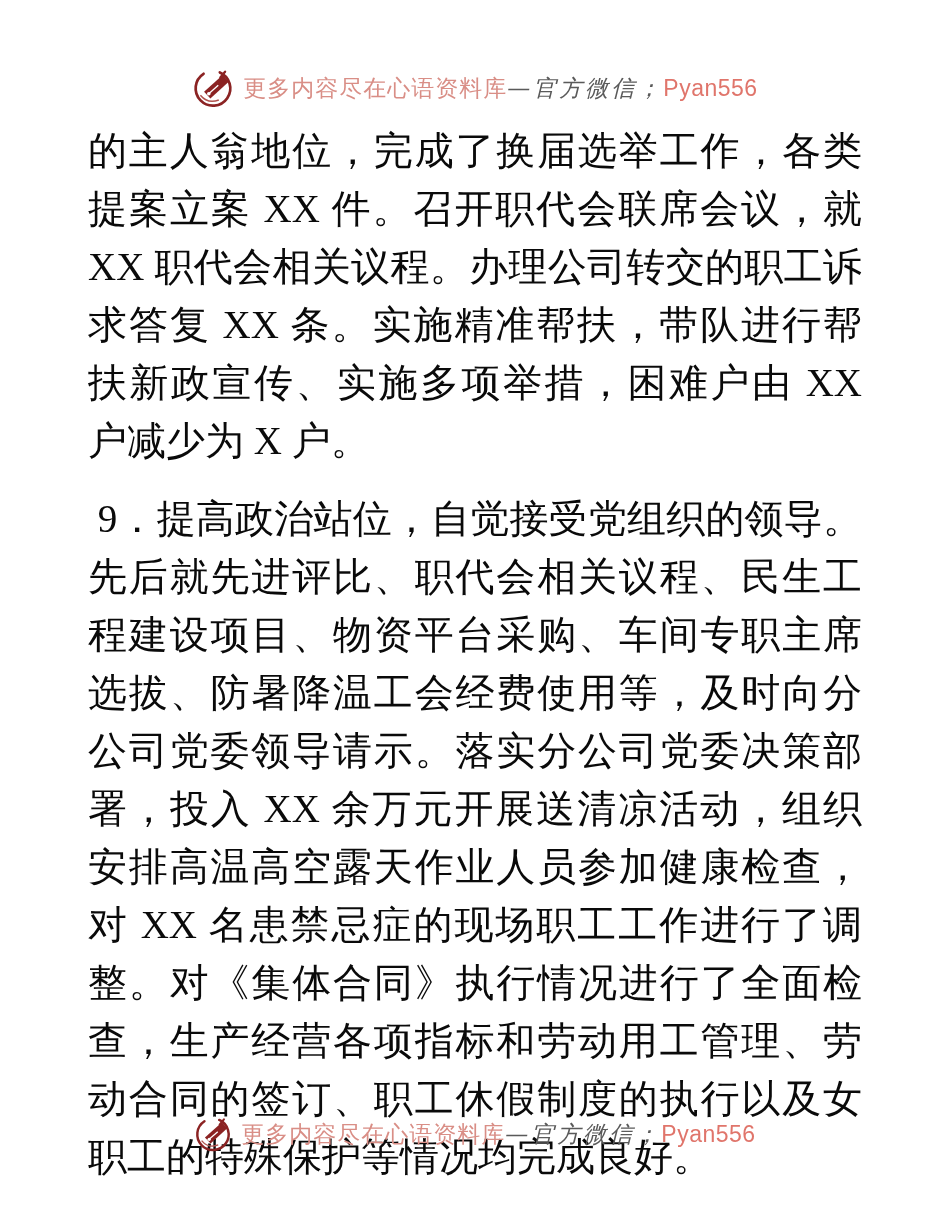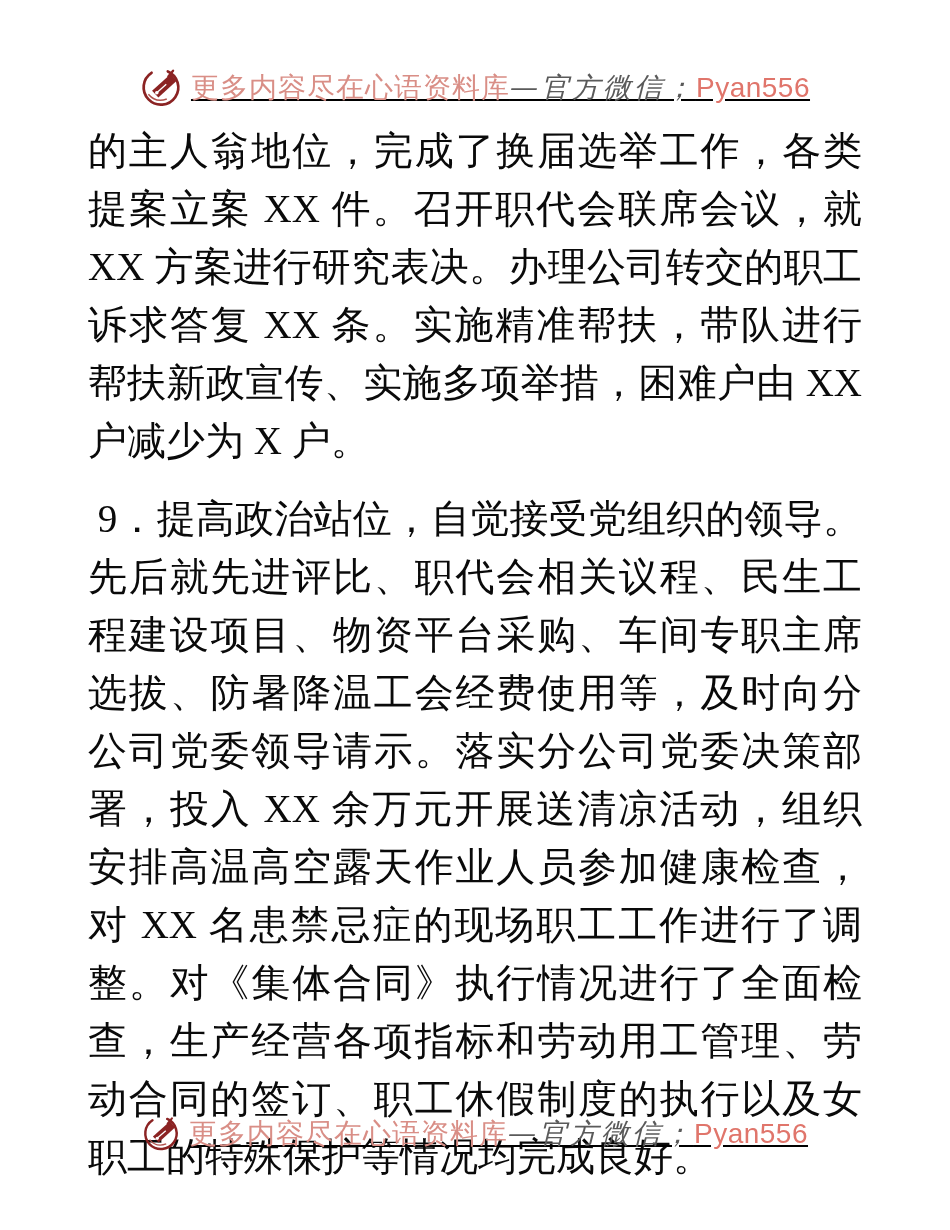--- a/index.html
+++ b/index.html
@@ -23,21 +23,21 @@
     right: 0;
     display: flex;
     justify-content: center;
     align-items: center;
     gap: 9px;
     white-space: nowrap;
   }
   .watermark.header { top: 66px; }
   .watermark.footer { top: 1112px; }
   .wm-logo { flex: 0 0 auto; display: block; }
-  .wm-text { font-size: 28px; line-height: 44px; text-decoration: underline; }
+  .wm-text { font-size: 23px; line-height: 44px; }
   .wm-brand {
     color: var(--brand, #d98e86);
     font-family: "Liberation Serif", "DejaVu Serif", serif;
     letter-spacing: 1px;
   }
   .wm-dashlabel {
     color: var(--label, #5a5a5a);
     font-style: italic;
     font-family: "DejaVu Serif", serif;
     letter-spacing: 3px;
@@ -75,21 +75,21 @@
       <path d="M 29.5 6.5 L 35 13 L 17.5 29 L 11.5 22.5 Z" fill="#8b2323"></path>
       <line x1="16.5" y1="24" x2="25" y2="16.5" stroke="#ffffff" stroke-width="1.3"></line>
       <circle cx="16" cy="24.5" r="1.7" fill="#ffffff"></circle>
       <path d="M 8 26 Q 15 34.5 25.5 30.5" fill="none" stroke="#b0524d" stroke-width="1.4"></path>
       <path d="M 27 9 L 31.5 3.5" stroke="#8b2323" stroke-width="2.2" stroke-linecap="round"></path>
     </svg>
     <span class="wm-text"><span class="wm-brand">更多内容尽在心语资料库</span><span class="wm-dashlabel">—官方微信；</span><span class="wm-id">Pyan556</span></span>
   </div>
 
   <div class="content">
-    <p>的主人翁地位，完成了换届选举工作，各类提案立案 XX 件。召开职代会联席会议，就 XX 方案进行研究表决。办理公司转交的职工诉求答复 XX 条。实施精准帮扶，带队进行帮扶新政宣传、实施多项举措，困难户由 XX 户减少为 X 户。</p>
+    <p>的主人翁地位，完成了换届选举工作，各类提案立案 XX 件。召开职代会联席会议，就 XX 职代会相关议程。办理公司转交的职工诉求答复 XX 条。实施精准帮扶，带队进行帮扶新政宣传、实施多项举措，困难户由 XX 户减少为 X 户。</p>
     <p class="indented">9．提高政治站位，自觉接受党组织的领导。先后就先进评比、职代会相关议程、民生工程建设项目、物资平台采购、车间专职主席选拔、防暑降温工会经费使用等，及时向分公司党委领导请示。落实分公司党委决策部署，投入 XX 余万元开展送清凉活动，组织安排高温高空露天作业人员参加健康检查，对 XX 名患禁忌症的现场职工工作进行了调整。对《集体合同》执行情况进行了全面检查，生产经营各项指标和劳动用工管理、劳动合同的签订、职工休假制度的执行以及女职工的特殊保护等情况均完成良好。</p>
   </div>
 
   <div class="watermark footer">
     <svg class="wm-logo" width="38" height="38" viewBox="0 0 40 40" aria-hidden="true">
       <path d="M 11 5.5 A 16.5 16.5 0 1 0 26.5 4.2" fill="none" stroke="#8b2323" stroke-width="2.6" stroke-linecap="round"></path>
       <path d="M 29.5 6.5 L 35 13 L 17.5 29 L 11.5 22.5 Z" fill="#8b2323"></path>
       <line x1="16.5" y1="24" x2="25" y2="16.5" stroke="#ffffff" stroke-width="1.3"></line>
       <circle cx="16" cy="24.5" r="1.7" fill="#ffffff"></circle>
       <path d="M 8 26 Q 15 34.5 25.5 30.5" fill="none" stroke="#b0524d" stroke-width="1.4"></path>

